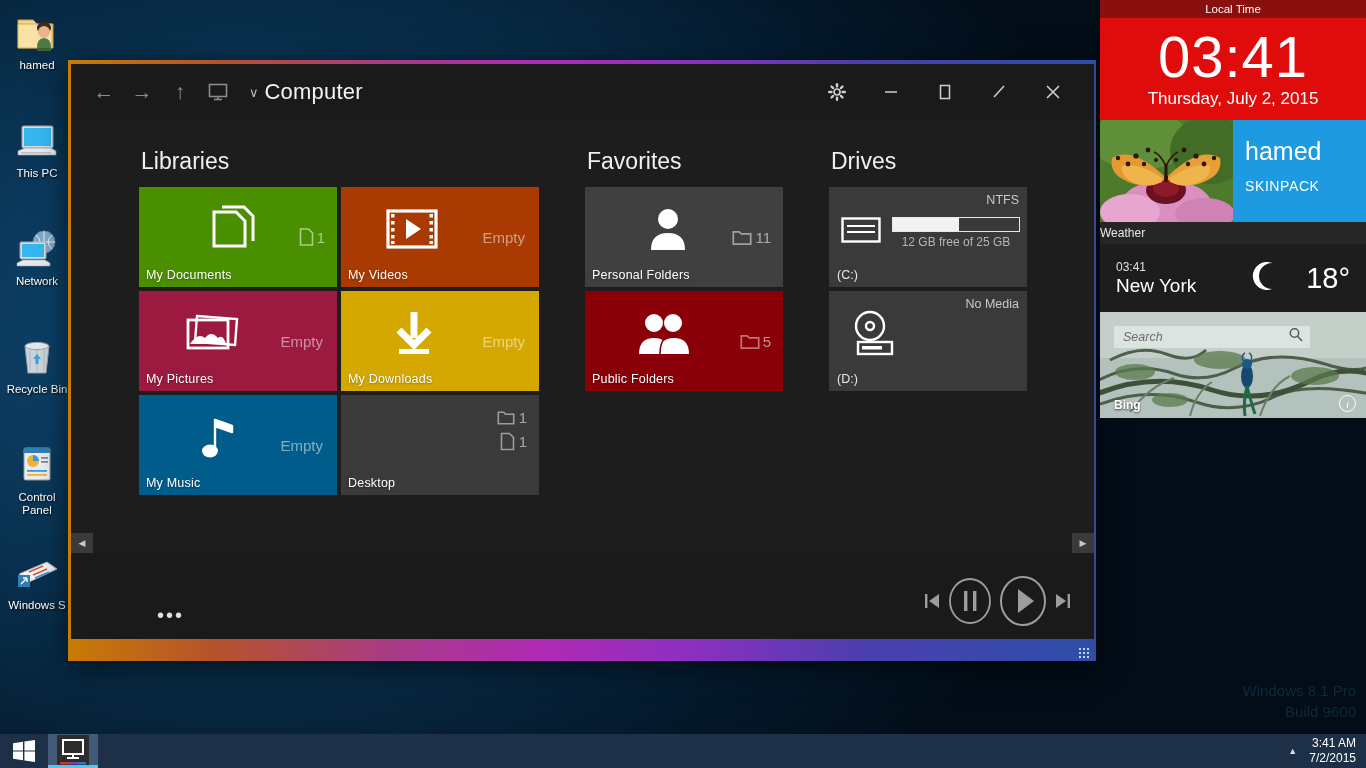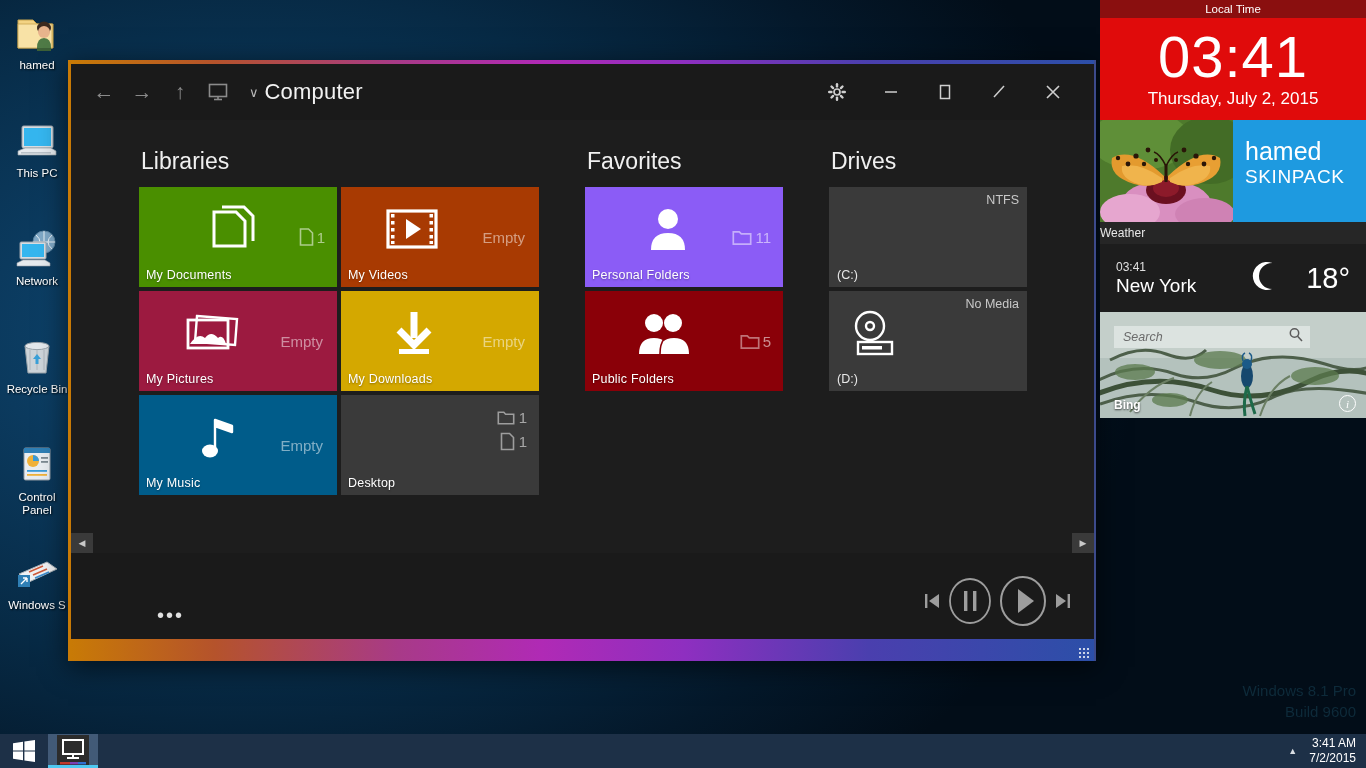--- a/index.html
+++ b/index.html
@@ -162,21 +162,21 @@
 
   #user-tile { height: 102px; display: flex; }
   #user-photo {
     width: 133px; height: 102px; position: relative; overflow: hidden;
     background: linear-gradient(160deg,#5d8b33 0%,#3f6b22 45%,#2c4f18 100%);
   }
   #user-info {
     width: 133px; background: #1e9ae0; color: #fff; padding: 18px 0 0 12px;
   }
   #user-name { font-size: 25px; font-weight: 300; line-height: 26px; }
-  #user-sub { font-size: 19px; letter-spacing: .6px; margin-top: 2px; }
+  #user-sub { font-size: 14px; letter-spacing: .6px; margin-top: 14px; }
 
   #weather-header {
     height: 22px; background: #262626; color: #e8e8e8; font-size: 12px;
     display: flex; align-items: center; padding-left: 0;
   }
   #weather-body {
     height: 68px; background: #1d1d1d; color: #fff; position: relative;
     display: flex; align-items: center; padding-left: 16px;
   }
   #wx-time { font-size: 12px; color: #e0e0e0; }
@@ -473,21 +473,21 @@
             <div class="t-label">Desktop</div>
           </div>
 
         </div>
       </div>
 
       <div>
         <div class="section-title">Favorites</div>
         <div class="tile-grid" style="grid-template-columns:198px;">
 
-          <div class="tile" style="background:#8b5cf6">
+          <div class="tile" style="background:#404040">
             <div class="t-icon" style="left:42%">
               <svg width="40" height="46" viewBox="0 0 40 46">
                 <circle cx="20" cy="13" r="10" fill="#fff"></circle>
                 <path d="M3 44 q0-17 17-17 q17 0 17 17 Z" fill="#fff"></path>
               </svg>
             </div>
             <div class="t-count">
               <svg width="20" height="16" viewBox="0 0 20 16">
                   <path d="M1.3 14.7 V2.3 h6 l2 2 h9.4 v10.4 Z" fill="none" stroke="rgba(255,255,255,.5)" stroke-width="1.7"></path>
                 </svg>
@@ -517,20 +517,34 @@
 
         </div>
       </div>
 
       <div>
         <div class="section-title">Drives</div>
         <div class="tile-grid" style="grid-template-columns:198px;">
 
           <div class="drive-tile">
             <div class="d-fs">NTFS</div>
+            <div class="drive-body">
+              <div>
+                <svg width="40" height="26" viewBox="0 0 40 26">
+                  <rect x="1.5" y="1.5" width="37" height="23" fill="none" stroke="#fff" stroke-width="2.4"></rect>
+                  <path d="M6 9 h28 M6 15 h28" stroke="#fff" stroke-width="2.2"></path>
+                </svg>
+              </div>
+              <div class="bar-wrap">
+                <div class="bar-outer">
+                  <div class="bar-fill" id="drive-c-fill" style="width: 52%;"></div>
+                </div>
+                <div class="bar-text">12 GB free of 25 GB</div>
+              </div>
+            </div>
             <div class="d-label">(C:)</div>
           </div>
 
           <div class="drive-tile">
             <div class="d-fs">No Media</div>
             <div class="drive-body" style="top:18px;left:20px">
               <div>
                 <svg width="50" height="50" viewBox="0 0 50 50">
                   <circle cx="21" cy="17" r="14" fill="none" stroke="#fff" stroke-width="2.4"></circle>
                   <circle cx="21" cy="17" r="4" fill="none" stroke="#fff" stroke-width="2.4"></circle>

